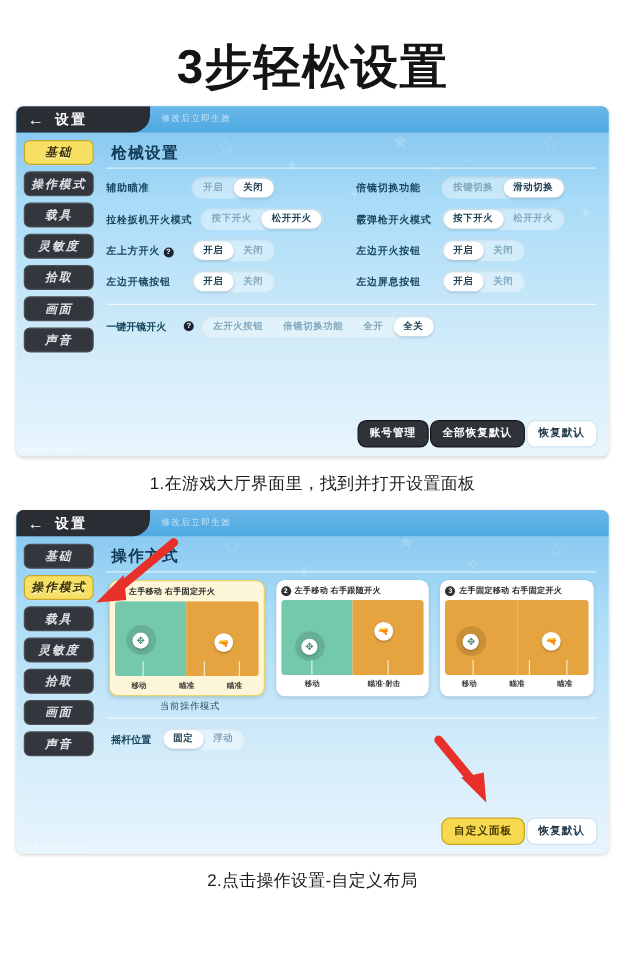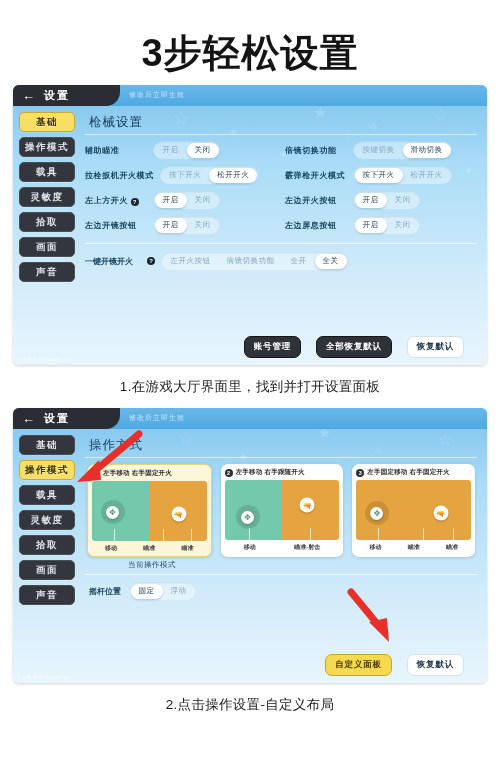--- a/index.html
+++ b/index.html
@@ -57,42 +57,42 @@
   .titletab .ttl { color:#fff; font-size:11px; font-weight:700; letter-spacing:2px; }
   .hint-note {
     position:absolute; left:116px; top:5px;
     font-size:7px; color:#bfe2f7; letter-spacing:1px;
   }
 
   
   .pbody { position:relative; display:flex; height:calc(100% - 21px); z-index:2; }
 
   
-  .sidebar { width:68px; padding:6px 6px 0 6px; flex-shrink:0; }
+  .sidebar { width:68px; padding:6px 6px 0 6px; flex-shrink:0;font-style:italic; }
   .side-item {
     height:20px; margin-bottom:5px;
     background:#33363c;
     border:1px solid #4a4e55;
     border-radius:5px;
     color:#dfe3e8;
     font-size:9.5px; font-weight:700; letter-spacing:1.5px;
     display:flex; align-items:center; justify-content:center;
     box-shadow:0 1px 0 rgba(255,255,255,.15);
   }
   .side-item.active {
     background:#f6df63;
     border:1px solid #c9a82c;
     color:#3a3000;
     text-shadow:0 1px 0 rgba(255,255,255,.5);
   }
 
   
   .content { flex:1; padding:6px 10px 0 4px; position:relative; }
   .sect-title {
-    font-size:12.5px; font-weight:400; color:#123a57; letter-spacing:1px;
+    font-size:12.5px; font-weight:700; color:#123a57; letter-spacing:1px;
     margin:2px 0 3px 4px;
   }
   .divider { height:1px; background:rgba(255,255,255,.65); margin:2px 0 6px 0; }
 
   
   .rows { display:flex; flex-direction:column; gap:7px; }
   .row2 { display:flex; gap:8px; }
   .cell { flex:1; display:flex; align-items:center; gap:6px; }
   .cell .lbl {
     font-size:8px; color:#17465f; font-weight:700; letter-spacing:.6px;
@@ -104,34 +104,34 @@
     width:8px; height:8px; border-radius:50%;
     background:#1c2430; color:#fff; font-size:6px; font-weight:700;
   }
   .seg {
     display:flex; align-items:center;
     background:rgba(255,255,255,.40);
     border-radius:9px; padding:1.5px;
     box-shadow: inset 0 1px 2px rgba(0,70,110,.12);
   }
   .seg .opt {
-    font-size:7.5px; font-weight:400; letter-spacing:.5px;
+    font-size:7.5px; font-weight:700; letter-spacing:.5px;
     color:#7fa7bd;
     padding:2.5px 8px; border-radius:8px; white-space:nowrap;
   }
   .seg .opt.sel {
     background:#ffffff; color:#153a50;
     box-shadow:0 1px 2px rgba(0,60,100,.25);
   }
   .row-full { display:flex; align-items:center; gap:6px; margin-top:8px; }
 
   
   .pfooter {
-    position:absolute; right:23px; bottom:7px;
-    display:flex; gap:15px; align-items:center; z-index:4;
+    position:absolute; right:9px; bottom:7px;
+    display:flex; gap:1px; align-items:center; z-index:4;
   }
   .btn {
     font-size:8.5px; font-weight:700; letter-spacing:.8px;
     padding:4px 9px; border-radius:7px; white-space:nowrap;
   }
   .btn.dark { background:#2f3238; color:#fff; border:1px solid #14161a; }
   .btn.light { background:#fff; color:#21394a; border:1px solid #cfe2ee; }
   .btn.yellow { background:#f6d94e; color:#4a3b00; border:1px solid #c6a81f; }
 
   .watermark {

